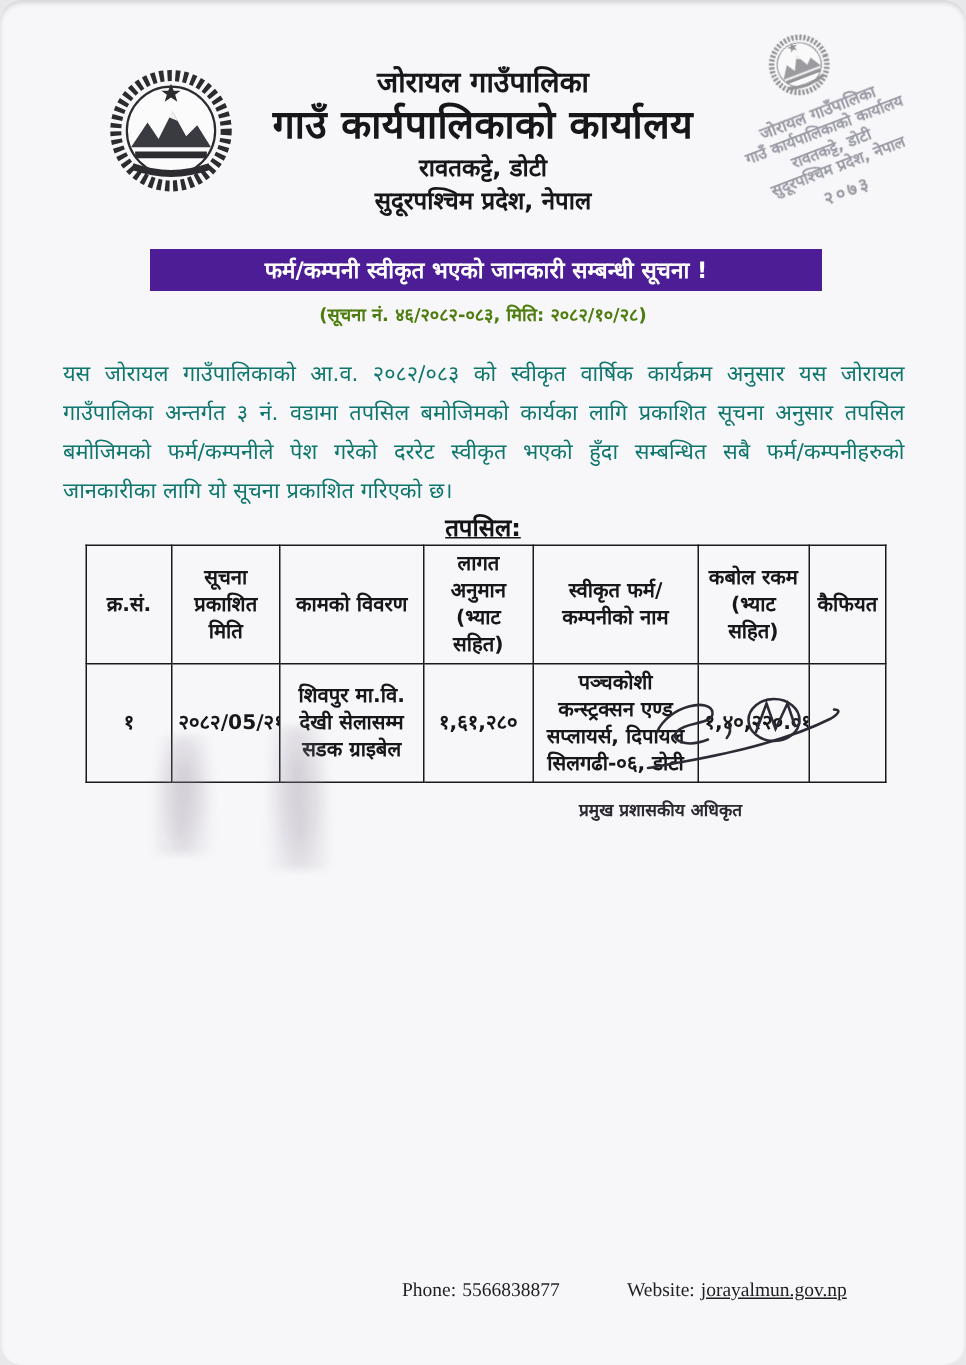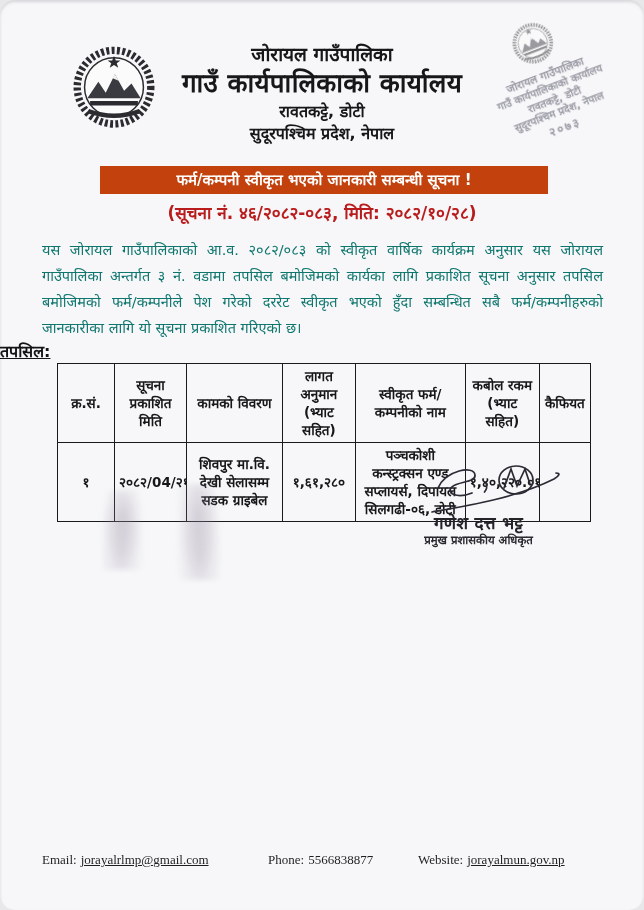--- a/index.html
+++ b/index.html
@@ -24,52 +24,52 @@
     transform:rotate(-21deg);transform-origin:50% 50%;
     text-align:center;color:#8d8d99;opacity:.88;
     font-weight:700;filter:blur(.3px);
   }
   .stamp .s-emblem{width:46px;height:46px;opacity:.55;margin:0 auto;}
   .stamp .s-line{font-size:10.5px;line-height:13px;}
   .stamp .s-line.big{font-size:11px;}
   .stamp .s-year{font-size:12px;margin-top:1px;letter-spacing:2px;}
   
   .banner{
-    left:100px;top:166px;width:448px;height:28px;background:#c2410c;
+    left:100px;top:166px;width:448px;height:28px;background:#4c1d95;
     color:#ffffff;font-size:15px;font-weight:700;text-align:center;line-height:28px;
   }
-  .notice-meta{left:0;top:201px;width:644px;text-align:center;font-size:17px;font-weight:700;color:#b91c1c;}
+  .notice-meta{left:0;top:201px;width:644px;text-align:center;font-size:12px;font-weight:700;color:#4d7c0f;}
   
   .body-par{
     left:42px;top:237px;width:561px;font-size:14.5px;line-height:26px;
     text-align:justify;text-align-last:left;color:#0f766e;
   }
   
-  .tapasil{left:0;top:340px;width:644px;text-align:left;font-size:16px;font-weight:700;text-decoration:underline;color:#141416;}
+  .tapasil{left:0;top:340px;width:644px;text-align:center;font-size:16px;font-weight:700;text-decoration:underline;color:#141416;}
   .tbl-wrap{left:57px;top:363px;width:534px;}
   table.tbl{width:534px;border-collapse:collapse;table-layout:fixed;}
   .tbl th,.tbl td{
     border:1.6px solid #1a1a1c;font-size:13.5px;line-height:18px;
     text-align:center;vertical-align:middle;padding:3px 4px;color:#17171a;
     font-weight:700;overflow:hidden;
   }
   .tbl th{height:42px;}
   .tbl td{height:56px;font-weight:700;}
   
   .smudge{filter:blur(2.5px);}
   .smudge-1{left:102px;top:490px;width:42px;height:80px;
     background:radial-gradient(ellipse at 50% 35%,rgba(148,138,158,.30),transparent 70%),
                radial-gradient(ellipse at 45% 78%,rgba(148,138,158,.24),transparent 72%);}
   .smudge-2{left:176px;top:484px;width:44px;height:96px;
     background:radial-gradient(ellipse at 50% 30%,rgba(148,138,158,.28),transparent 70%),
                radial-gradient(ellipse at 55% 75%,rgba(148,138,158,.26),transparent 72%);}
   
   .sig-svg{left:428px;top:462px;width:138px;height:54px;}
   .sig-name{left:386px;top:511px;width:185px;text-align:center;font-size:17px;font-weight:800;color:#232328;letter-spacing:.3px;}
-  .sig-title{left:386px;top:532px;width:185px;text-align:center;font-size:11.5px;font-weight:700;color:#2a2a30;}
+  .sig-title{left:386px;top:532px;width:185px;font-size:11.5px;font-weight:700;color:#2a2a30;}
   
   .footer{left:0;top:852px;width:644px;height:20px;font-family:"Liberation Serif", serif;font-size:13px;color:#1f1f22;}
   .f-email{position:absolute;left:42px;top:0;}
   .f-phone{position:absolute;left:268px;top:0;}
   .f-web{position:absolute;left:418px;top:0;}
   .f-link{text-decoration:underline;}
   .lbl{margin-right:4px;}
 </style>
 </head>
 <body>
@@ -132,21 +132,21 @@
           <th>कामको विवरण</th>
           <th>लागत अनुमान (भ्याट सहित)</th>
           <th>स्वीकृत फर्म/कम्पनीको नाम</th>
           <th>कबोल रकम (भ्याट सहित)</th>
           <th>कैफियत</th>
         </tr>
       </thead>
       <tbody>
         <tr>
           <td>१</td>
-          <td>२०८२/04/२१</td>
+          <td>२०८२/05/२१</td>
           <td>शिवपुर मा.वि. देखी सेलासम्म सडक ग्राइबेल</td>
           <td>१,६१,२८०</td>
           <td>पञ्चकोशी कन्स्ट्रक्सन एण्ड सप्लायर्स, दिपायल सिलगढी-०६, डोटी</td>
           <td>१,४०,२२०.०१</td>
           <td></td>
         </tr>
       </tbody>
     </table>
   </div>
 
@@ -155,22 +155,20 @@
 
   <svg class="abs sig-svg" viewBox="0 0 138 54">
     <g fill="none" stroke="#2b2b35" stroke-width="1.7" stroke-linecap="round">
       <path d="M10,26 C18,8 46,3 47,13 C48,21 30,19 24,25 C17,31 29,37 44,31"></path>
       <path d="M58,21 q2,5 -1.5,9"></path>
       <ellipse cx="88" cy="18" rx="17" ry="14"></ellipse>
       <path d="M76,26 L83,7 L89,24 L97,7 L102,22"></path>
       <path d="M4,50 C38,44 88,36 126,17 C131,14 133,11 128,11"></path>
     </g>
   </svg>
-  <div class="abs sig-name">गणेश दत्त भट्ट</div>
   <div class="abs sig-title">प्रमुख प्रशासकीय अधिकृत</div>
 
   <div class="abs footer">
-    <span class="f-email"><span class="lbl">Email:</span><span class="f-link">jorayalrlmp@gmail.com</span></span>
     <span class="f-phone"><span class="lbl">Phone:</span><span>5566838877</span></span>
     <span class="f-web"><span class="lbl">Website:</span><span class="f-link">jorayalmun.gov.np</span></span>
   </div>
 
 </div>
 
 </body></html>

